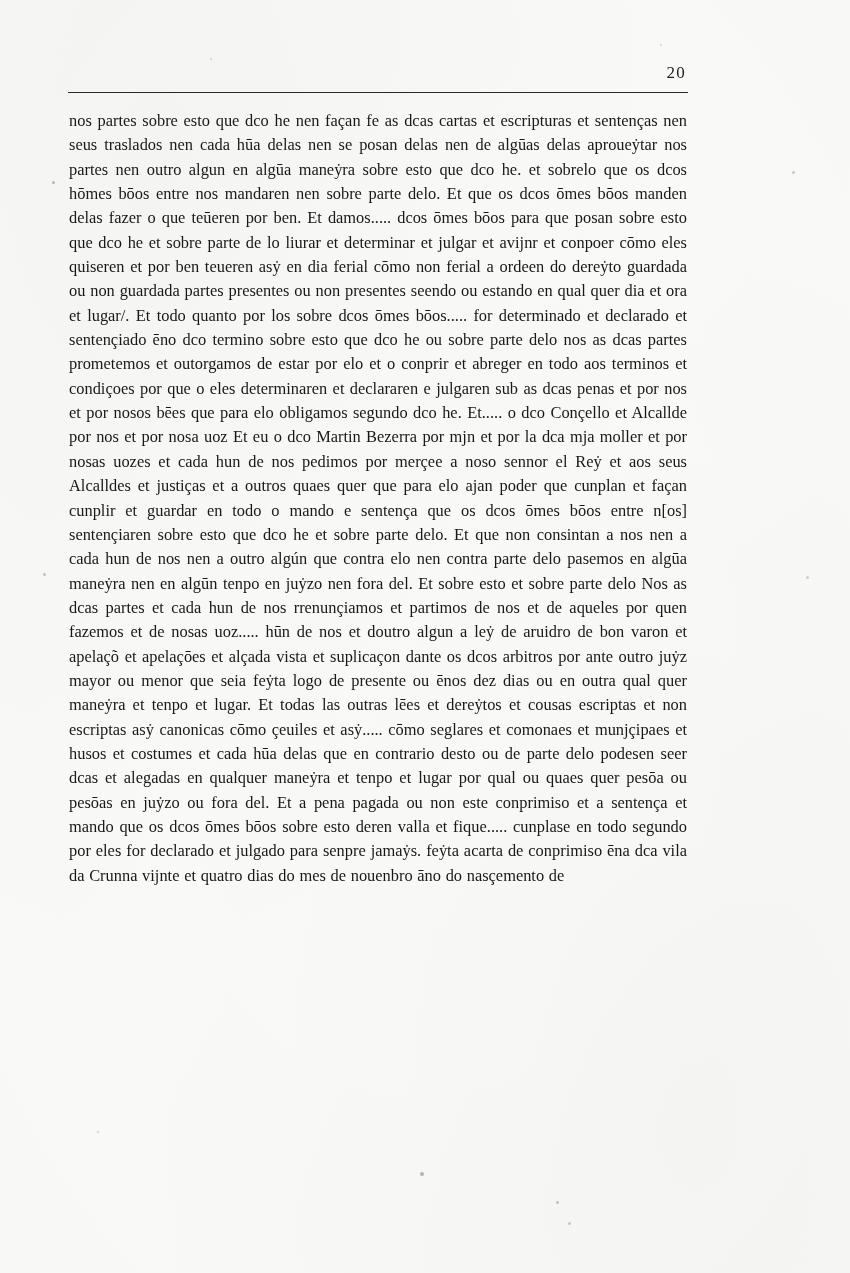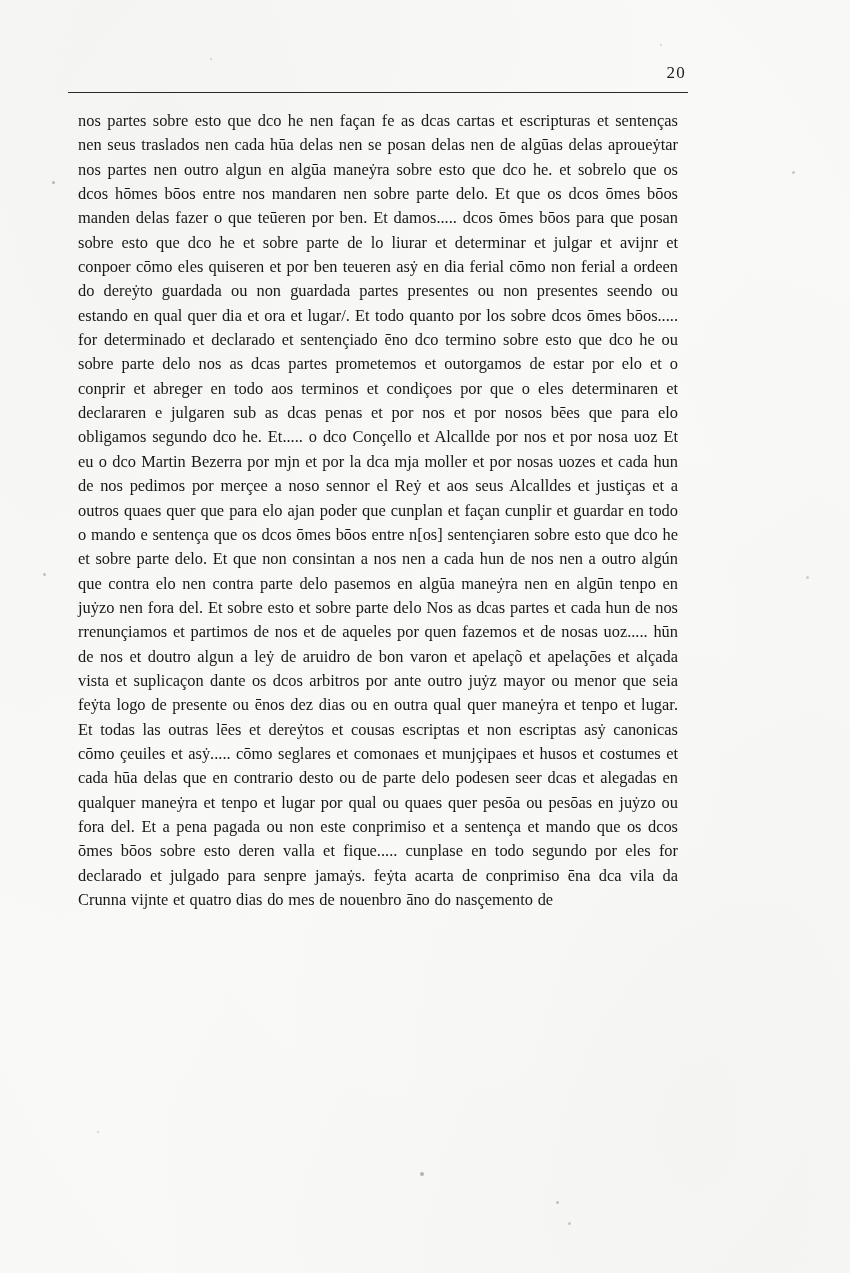--- a/index.html
+++ b/index.html
@@ -58,21 +58,21 @@
   }
   .body-text {
     font-size: 16.4px;
     line-height: 24.35px;
     text-align: justify;
     text-justify: inter-word;
     color: #181818;
     word-spacing: 0.6px;
   }
   .body-text p {
-    margin: 10px;
+    margin: 1px;
   }
   
   .speck {
     position: absolute;
     background: #6d6d6d;
     border-radius: 50%;
     opacity: 0.45;
   }
   .s1 { left: 52px;  top: 181px; width: 3px; height: 3px; }
   .s2 { left: 792px; top: 171px; width: 3px; height: 3px; opacity:.35; }

